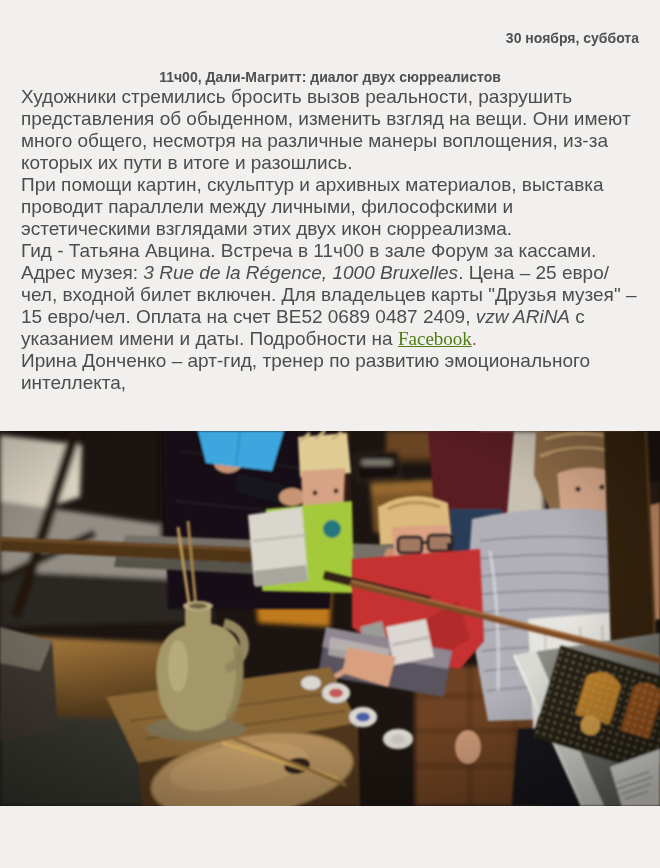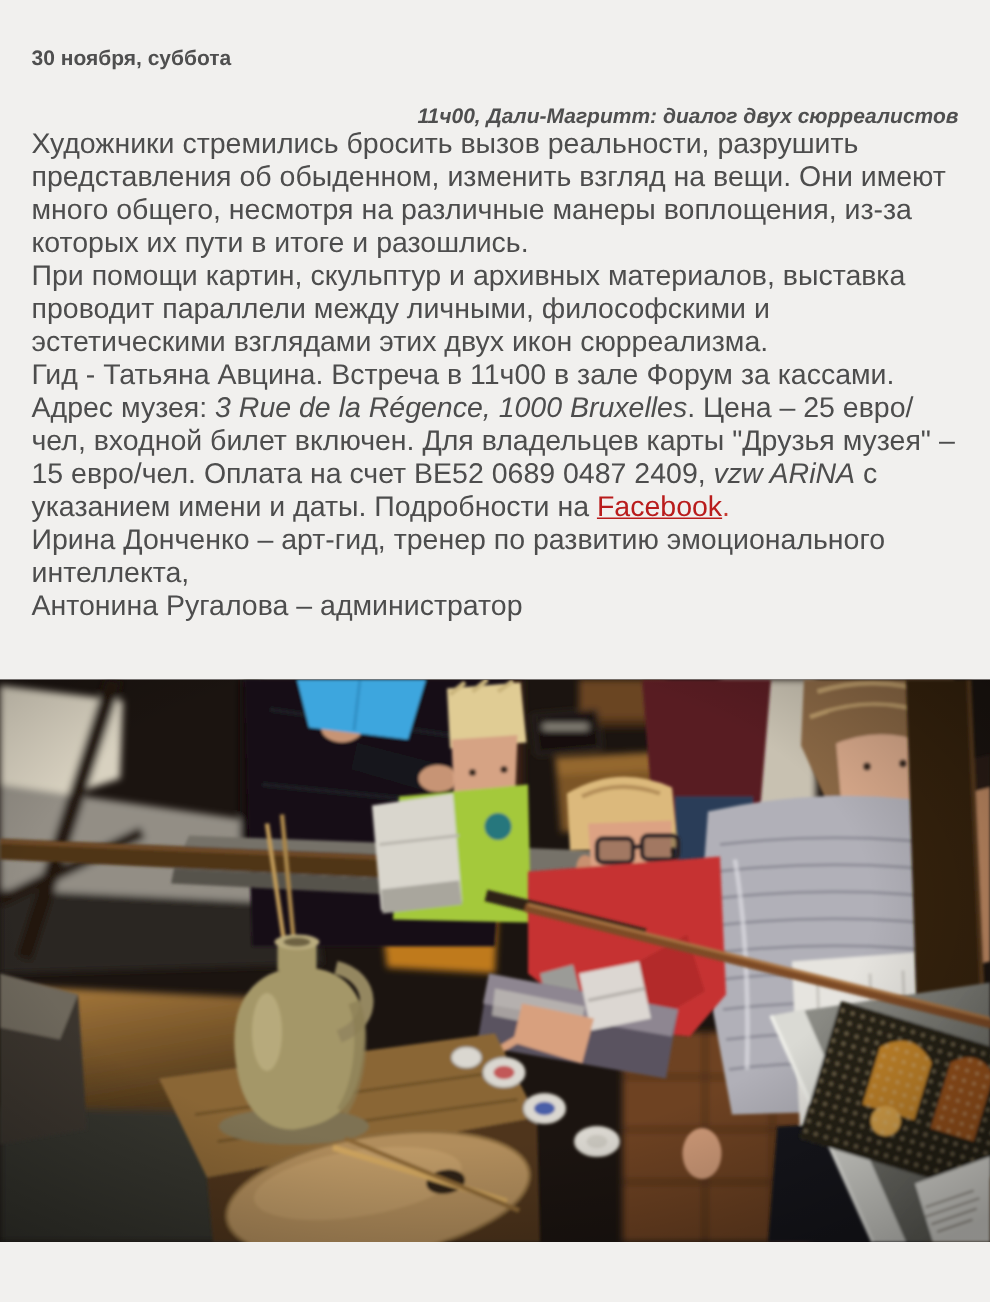--- a/index.html
+++ b/index.html
@@ -4,34 +4,34 @@
 <style>
   html,body{margin:0;padding:0;}
   body{
     width:660px;height:868px;overflow:hidden;
     background:#f1f0ee;
     font-family:"Liberation Sans","DejaVu Sans",sans-serif;
     color:#4d4d4d;
   }
   .content{padding:0 21px;}
   .date-heading{
-    margin:29px 0 0;text-align:left;
+    margin:29px 0 0;text-align:right;
     font-size:14px;line-height:18px;font-weight:bold;color:#4f4f4f;
   }
   .event-title{
-    margin:21px 0 0;text-align:right;
-    font-size:14px;line-height:18px;font-weight:bold;color:#4f4f4f;font-style:italic;
+    margin:21px 0 0;text-align:center;
+    font-size:14px;line-height:18px;font-weight:bold;color:#4f4f4f;
   }
   p.body{font-size:19px;line-height:22px;margin:0;}
   .intro{margin-top:10px;}
   .details{margin-top:15px;}
   .farewell{margin-top:38px;}
   .signature{margin-top:21px;}
   em{font-style:italic;}
-  a.fb-link{color:#b91c1c;text-decoration:underline;cursor:pointer;}
+  a.fb-link{color:#4d7c0f;text-decoration:underline;cursor:pointer;font-family:Liberation Serif, serif;}
   .link-color{color:#c83b31;}
   .photo{
     margin-top:37px;width:660px;height:375px;overflow:hidden;
     background:#1b1410;
   }
   .photo svg{display:block;}
 </style>
 </head>
 <body>
 
@@ -46,21 +46,20 @@
     <span>При помощи картин, скульптур и архивных материалов, выставка проводит параллели между личными, философскими и эстетическими взглядами этих двух икон сюрреализма.</span>
   </p>
 
   <p class="body details">
     <span>Гид - Татьяна Авцина. Встреча в 11ч00 в зале Форум за кассами. Адрес музея: </span><em>3 Rue de la Régence, 1000 Bruxelles</em><span>. Цена – 25 евро/чел, входной билет включен. Для владельцев карты "Друзья музея" – 15 евро/чел. Оплата на счет BE52 0689 0487 2409, </span><em>vzw ARiNA</em><span> с указанием имени и даты. Подробности на </span><a class="fb-link" href="#">Facebook</a><span class="link-color">.</span>
   </p>
 
 
   <p class="body signature">
     <span>Ирина Донченко – арт-гид, тренер по развитию эмоционального интеллекта,</span><br>
-    <span>Антонина Ругалова – администратор</span>
   </p>
 </div>
 
 <div class="photo">
   <svg role="img" width="660" height="375" viewBox="0 0 660 375" xmlns="http://www.w3.org/2000/svg" aria-label="Дети на занятии в музее: мальчик в красном свитере и очках указывает на карточку, девочка в серебристой куртке рядом; на столе кувшин с кистями, деревянная палитра и ракушки с красками">
     <defs>
       <filter id="b2" x="-10%" y="-10%" width="120%" height="120%">
           <feGaussianBlur stdDeviation="2.4"></feGaussianBlur>
         </filter>
       <filter id="b1" x="-10%" y="-10%" width="120%" height="120%">

